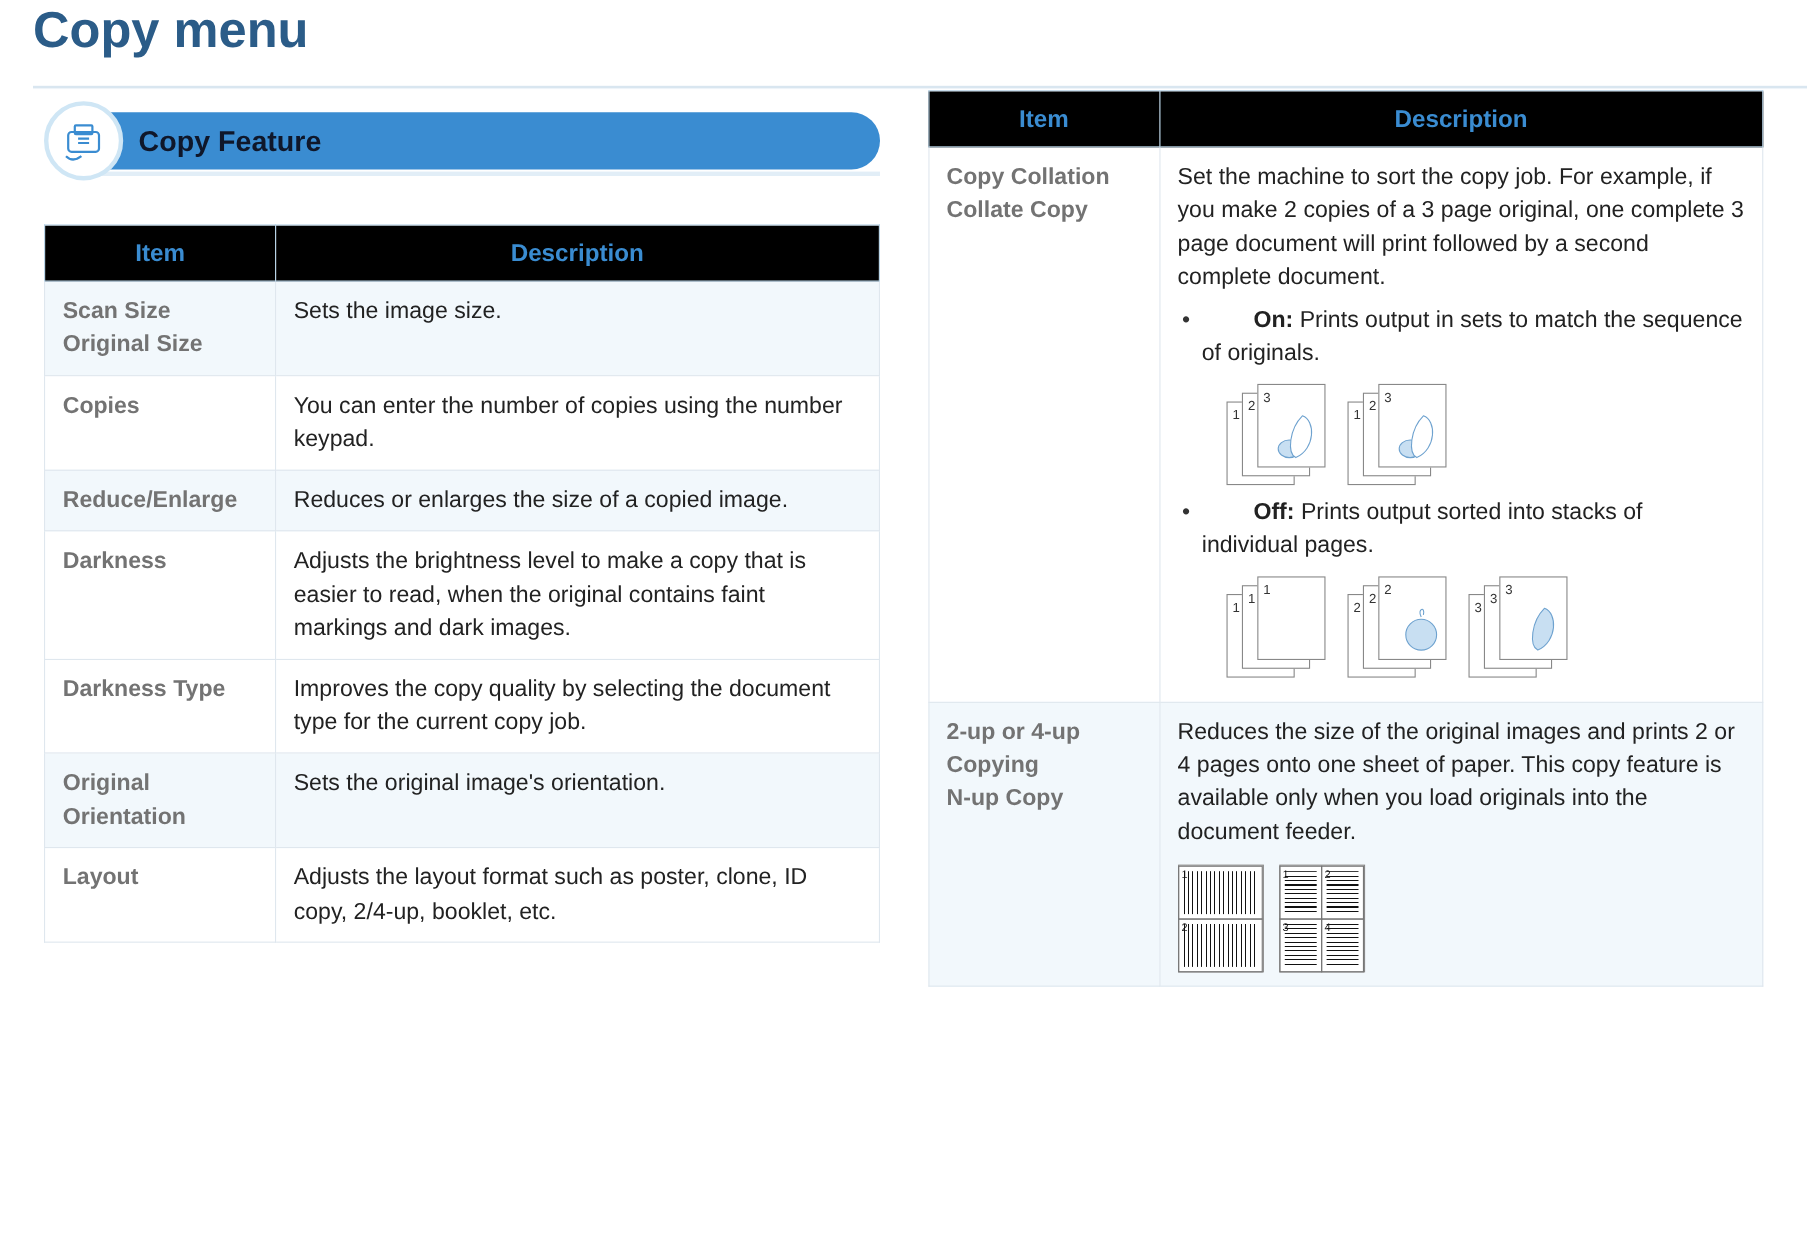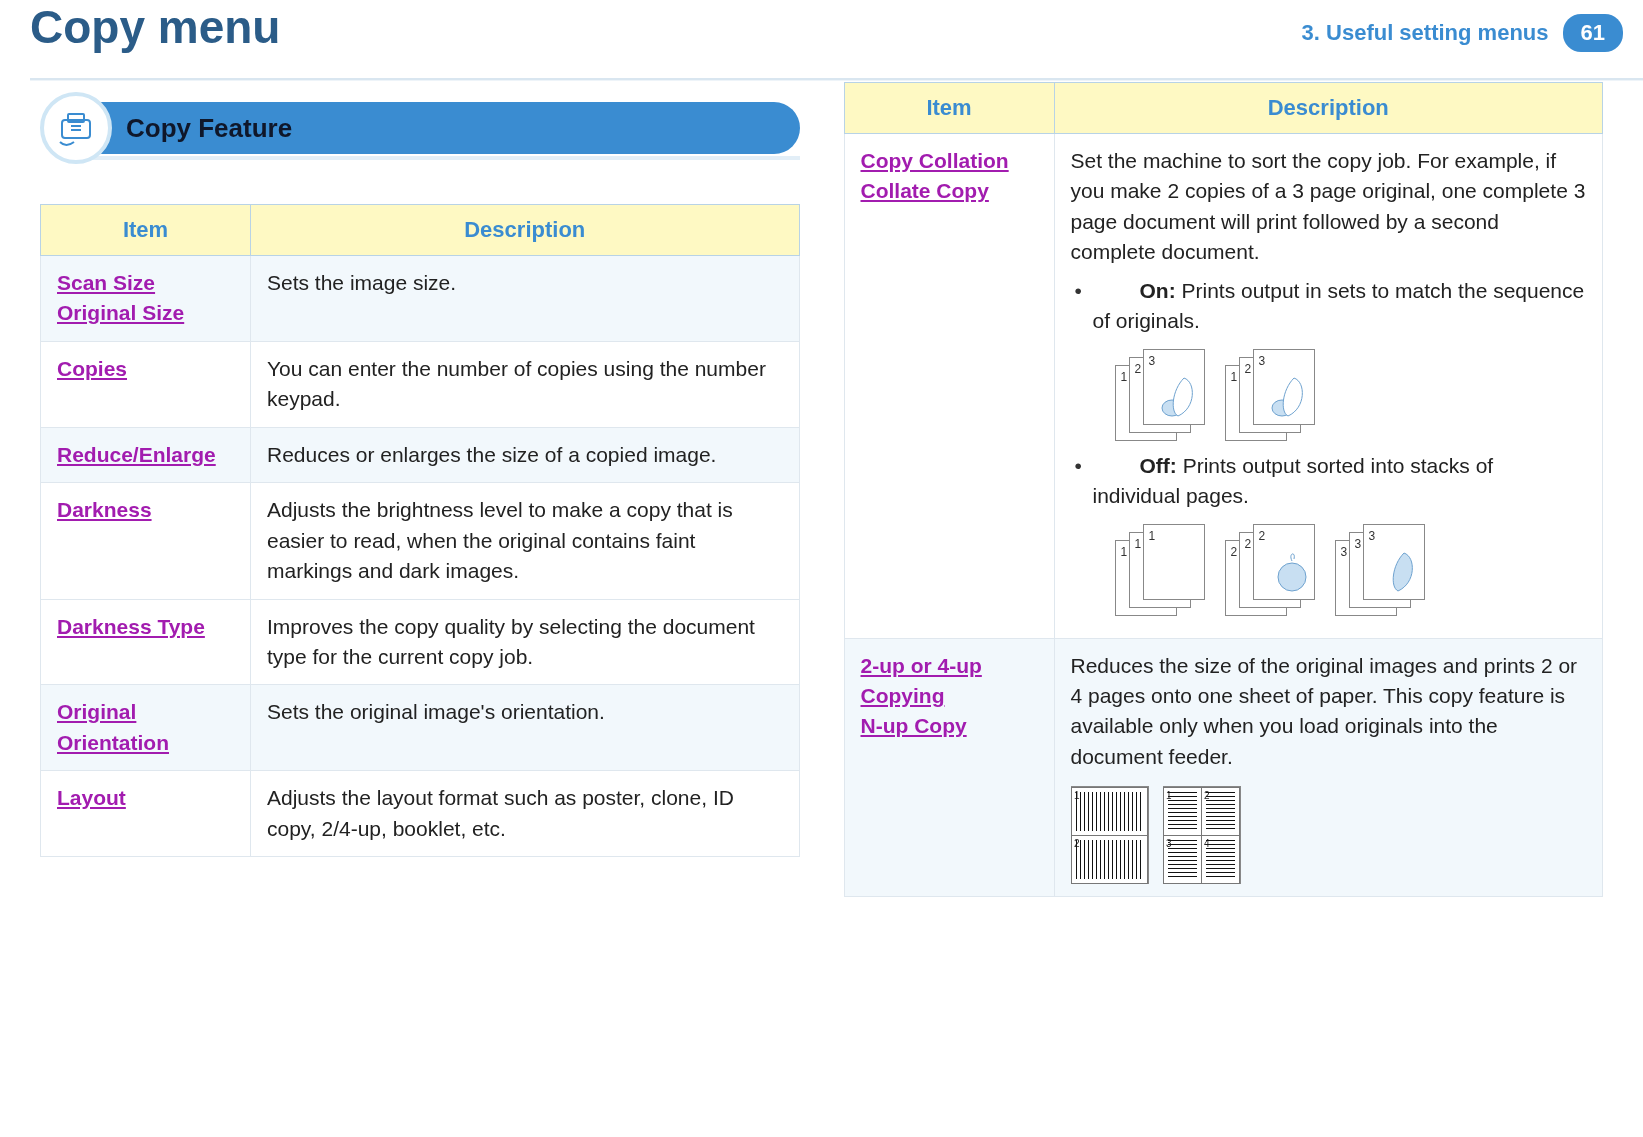--- a/index.html
+++ b/index.html
@@ -88,39 +88,38 @@
   .sh-pill::after{
     content:""; position:absolute; left:0; right:0; bottom:-6px; height:4px; background:#e2eef7;
   }
   table.feature {
     width: 100%;
     border-collapse: collapse;
     font-size: 21px;
     color: #222;
   }
   table.feature th {
-    background: #fef9c3;
+    background: #000000;
     color: #3a8cd1;
     font-weight: 700;
     padding: 12px 16px;
     border: 1px solid #b8d3e6;
     text-align: center;
     font-size: 22px;
   }
   table.feature td {
     padding: 12px 16px;
     border: 1px solid #dfe7ee;
     vertical-align: top;
     line-height: 1.45;
   }
   table.feature td.item {
-    color: #a21caf;
+    color: #737373;
     font-weight: 700;
     width: 210px;
-    text-decoration: underline;
   }
   table.feature tr.alt td { background: #f2f8fc; }
   .sub-item { display:block; }
   .desc ul { list-style:none; margin-top:8px; }
   .desc ul li { position:relative; padding-left:22px; margin:6px 0; }
   .desc ul li::before{
     content:"•"; position:absolute; left:4px; top:0; color:#333;
   }
   .b { font-weight:700;margin-left:47px; }
   .illus-row{ display:flex; gap:18px; margin:12px 0 10px 22px; flex-wrap:wrap;}
@@ -149,24 +148,20 @@
   }
   .nup.two .cell .lines{
     background:repeating-linear-gradient(to right,#111 0 1px,transparent 1px 4px);
   }
 </style>
 </head>
 <body>
 
 <div class="header">
   <div class="header-title">Copy menu</div>
-  <div class="header-right">
-    <span class="chapter-text">3.   Useful setting menus</span>
-    <span class="page-badge">61</span>
-  </div>
 </div>
 <div class="header-rule"></div>
 
 <div class="content">
 
   <div class="col">
 
     <div class="section-heading">
       <div class="sh-icon-wrap">
         <svg width="40" height="40" viewBox="0 0 40 40">

